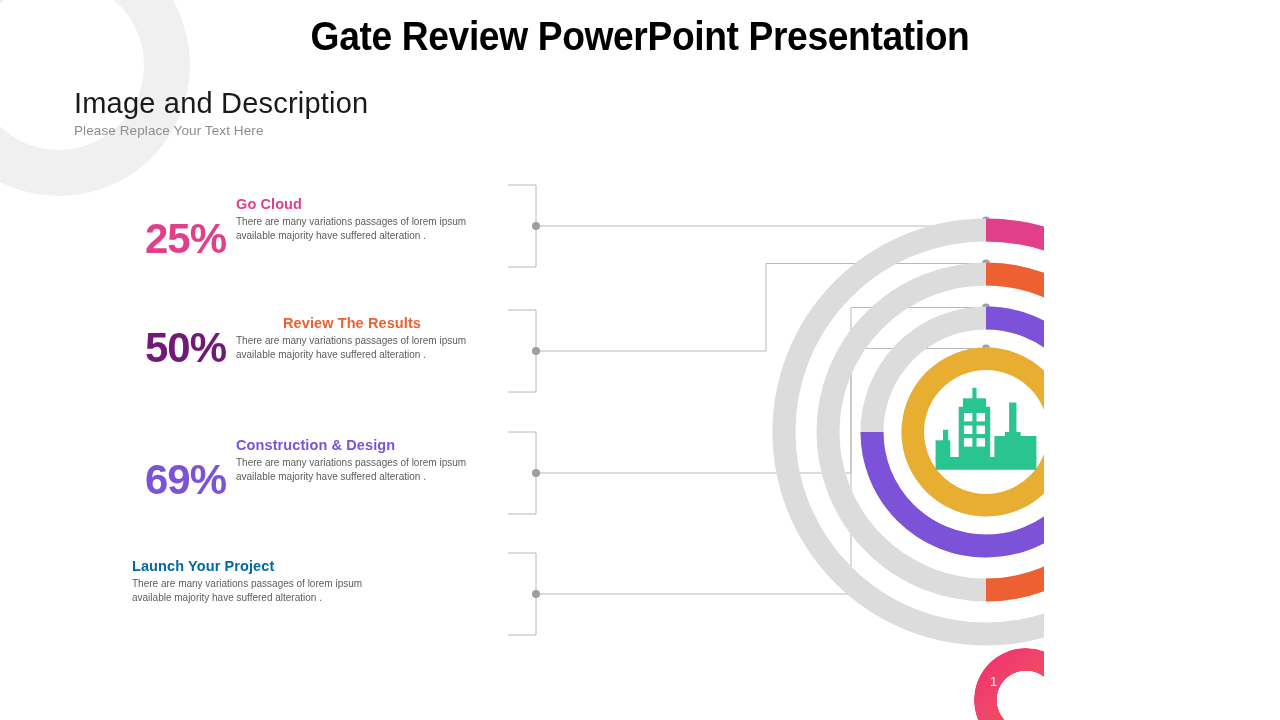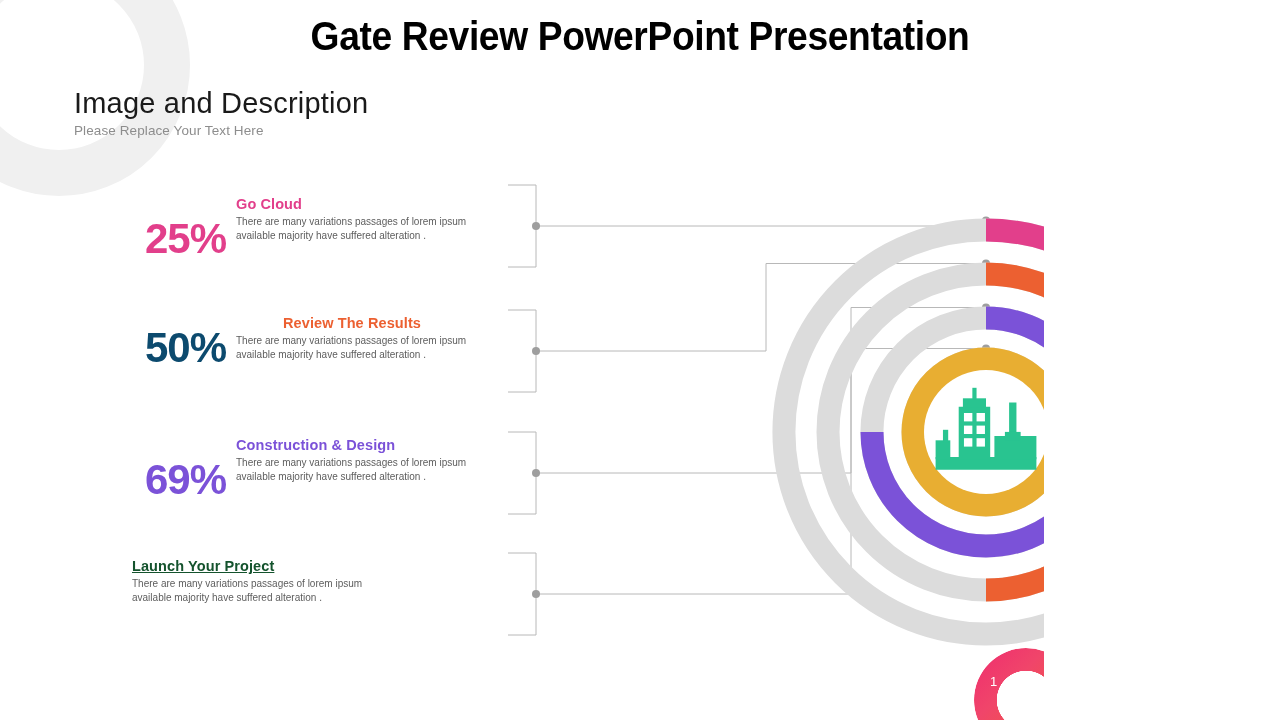--- a/index.html
+++ b/index.html
@@ -231,38 +231,38 @@
 
     <div class="item item-0">
       <div class="pct" style="color: rgb(226, 63, 139);">25%</div>
       <div class="txt">
         <div class="it-title" style="color: rgb(226, 63, 139);">Go Cloud</div>
         <div class="it-body">There are many variations passages of lorem ipsum available  majority have suffered alteration .</div>
       </div>
     </div>
 
     <div class="item item-1">
-      <div class="pct" style="color: #0c4a6e; margin-top: 12px;">50%</div>
+      <div class="pct" style="color: #701a75; margin-top: 12px;">50%</div>
       <div class="txt">
         <div class="it-title" style="color: rgb(236, 96, 49); text-align: center;">Review The Results</div>
         <div class="it-body">There are many variations passages of lorem ipsum available  majority have suffered alteration .</div>
       </div>
     </div>
 
     <div class="item item-2">
       <div class="pct" style="color: rgb(123, 82, 216);">69%</div>
       <div class="txt">
         <div class="it-title" style="color: rgb(123, 82, 216);">Construction &amp; Design</div>
         <div class="it-body">There are many variations passages of lorem ipsum available  majority have suffered alteration .</div>
       </div>
     </div>
 
     <div class="item item-3">
       <div class="txt">
-        <div class="it-title" style="color: #14532d; text-decoration: underline;">Launch Your Project</div>
+        <div class="it-title" style="color: #0369a1;">Launch Your Project</div>
         <div class="it-body">There are many variations passages of lorem ipsum available  majority have suffered alteration .</div>
       </div>
     </div>
 
   </div>
 
   <div class="page-badge">
     <div class="ring"></div>
     <div class="num">1</div>
   </div>

